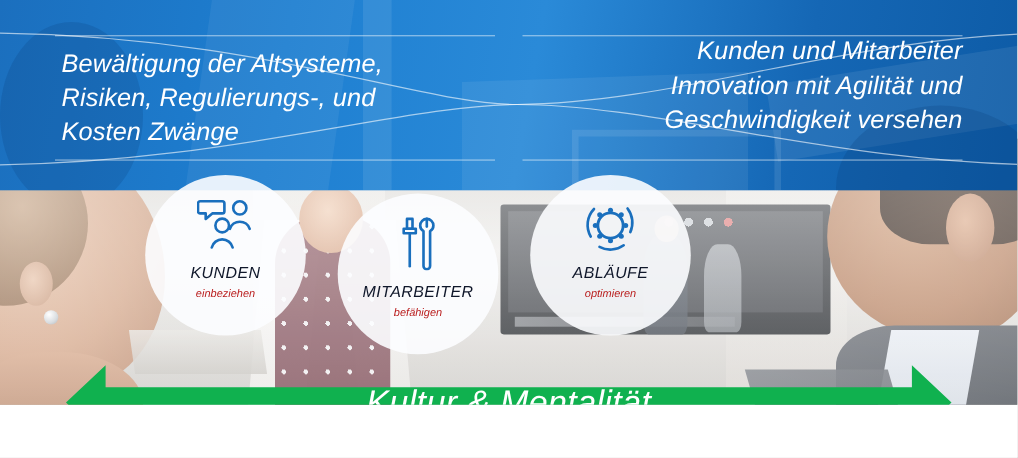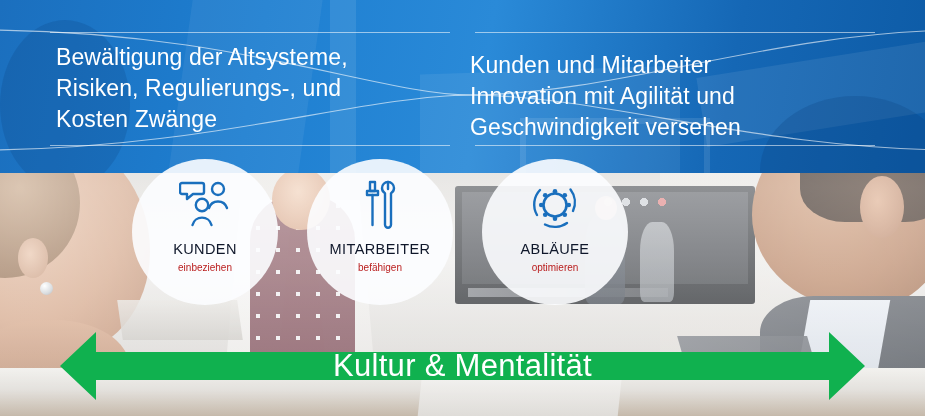--- a/index.html
+++ b/index.html
@@ -5,23 +5,24 @@
   * { box-sizing: border-box; margin: 0; padding: 0; }
   html, body {
     width: 925px; height: 416px;
     background: #ffffff;
     font-family: "Liberation Sans", sans-serif;
     overflow: hidden;
   }
 
   #stage {
     position: relative;
-    width: 925px; height: 416px;
+    width: 925px; height: 368px;
     overflow: hidden;
     background: #c9c7c4;
+    font-style: italic;
   }
 
   
   .photo-layer { position: absolute; inset: 0; overflow: hidden; }
 
   .bg-base {
     position: absolute; inset: 0;
     background:
       linear-gradient(180deg,#b9b7b4 0%, #d9d7d3 38%, #efeeec 62%, #cfccc8 100%);
   }
@@ -232,21 +233,21 @@
   .headline {
     position: absolute;
     color: #ffffff;
     font-size: 23px;
     line-height: 31px;
     font-weight: 400;
     letter-spacing: .1px;
     white-space: pre-line;
   }
   .headline.left  { left: 56px;  top: 42px; text-align: left;  width: 400px; }
-  .headline.right { left: 470px; top: 50px; width: 405px; }
+  .headline.right { left: 470px; top: 31px; text-align: right; width: 405px; }
 
   
   .pillar {
     position: absolute;
     width: 146px; height: 146px;
     border-radius: 50%;
     background: rgba(252,253,255,.90);
     display: flex;
     flex-direction: column;
     align-items: center;
@@ -358,21 +359,21 @@
         <circle cx="39" cy="10" r="6"></circle>
         <path d="M30 29 a9.5 9.5 0 0 1 18 0"></path>
         <circle cx="23" cy="26" r="6.2"></circle>
         <path d="M13.5 46 a9.8 9.8 0 0 1 19 0"></path>
       </g>
     </svg>
     <div class="lbl-top">KUNDEN</div>
     <div class="lbl-sub">einbeziehen</div>
   </div>
 
-  <div class="pillar" style="left:307px; top:159px;">
+  <div class="pillar" style="left:307px; top:176px;">
     <svg class="ico" viewBox="0 0 52 50">
       <g fill="none" stroke="#1a6fbd" stroke-width="2.4" stroke-linecap="round" stroke-linejoin="round">
         <path d="M16 3 h5 v9 h-5 z"></path>
         <path d="M13 12 h11 v4 h-11 z"></path>
         <path d="M18.5 16 v30"></path>
         <path d="M34 3 a6 6 0 0 1 6 6 a6 6 0 0 1 -3 5.2 v31.6 a3 3 0 0 1 -6 0 v-31.6 a6 6 0 0 1 -3 -5.2 a6 6 0 0 1 6 -6 z"></path>
         <path d="M34 3 v7"></path>
       </g>
     </svg>
     <div class="lbl-top">MITARBEITER</div>

